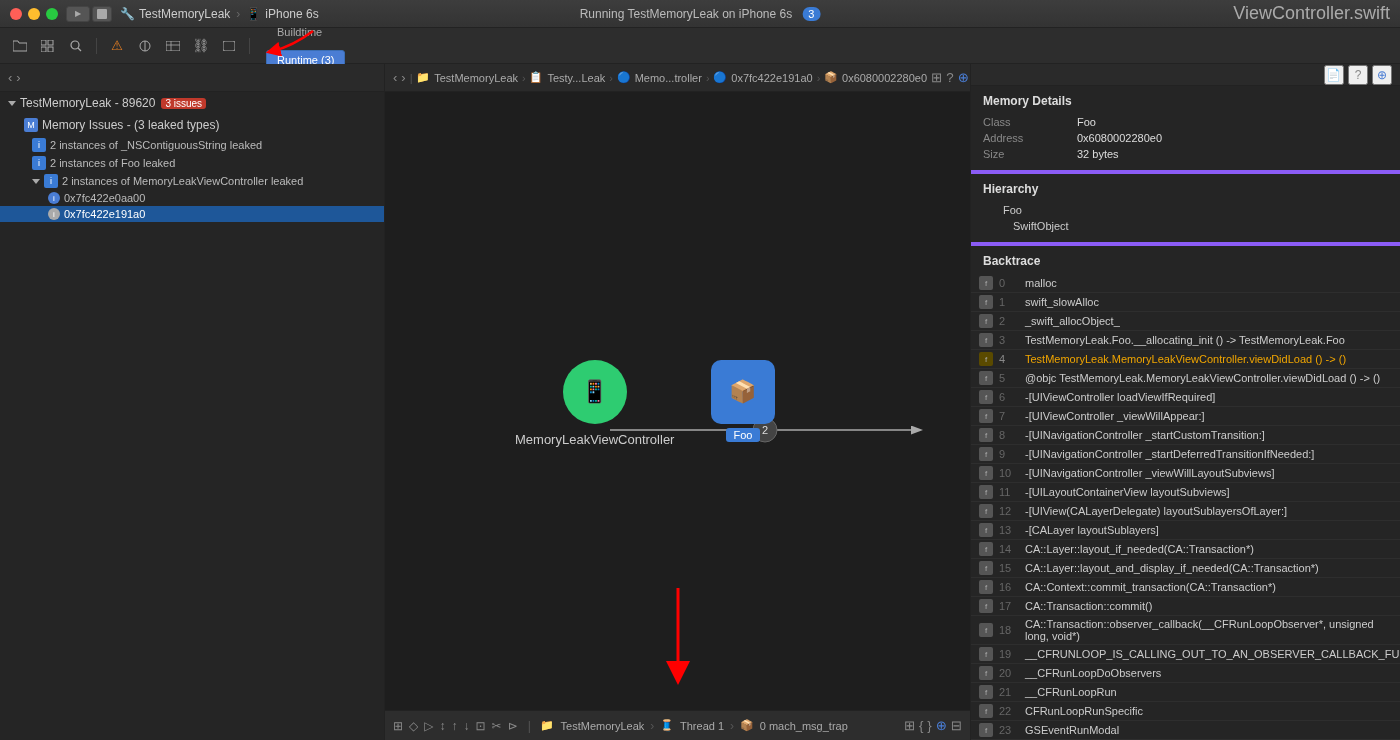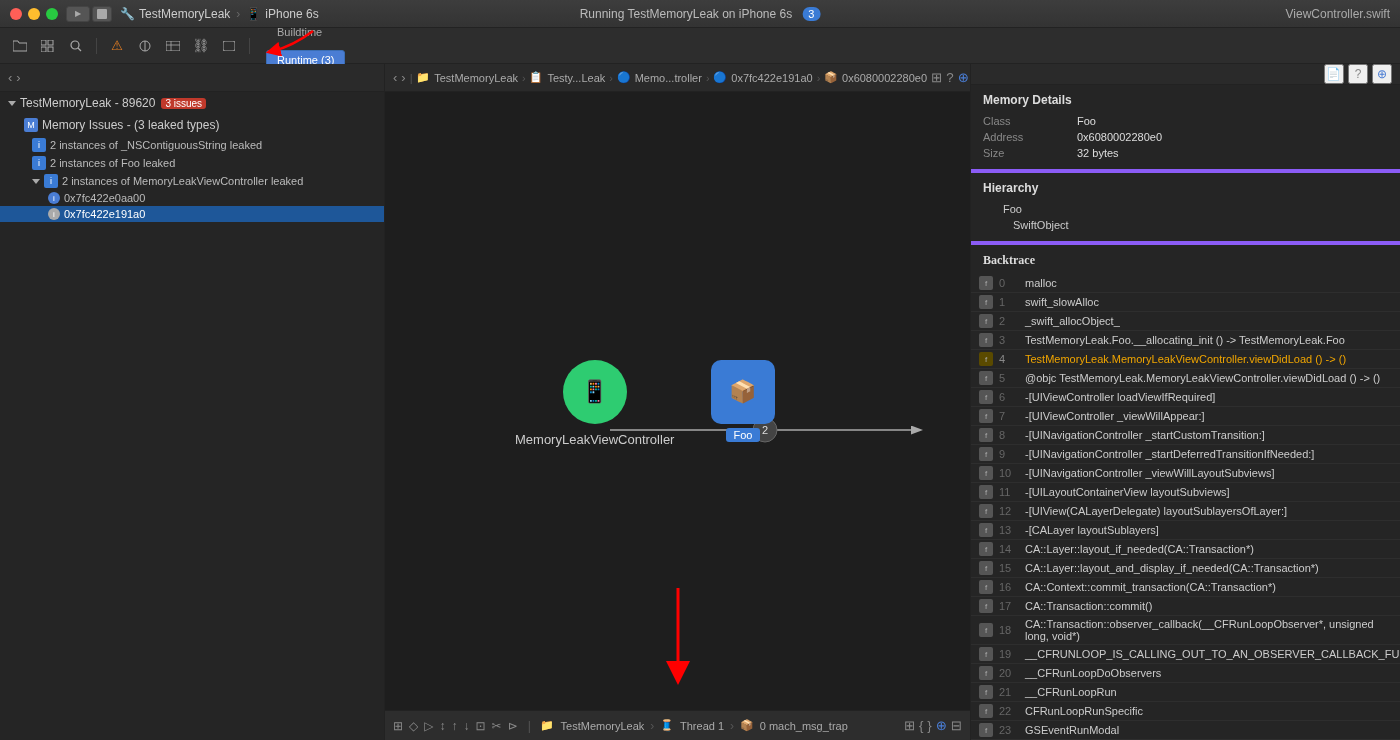--- a/index.html
+++ b/index.html
@@ -162,21 +162,21 @@
     <span style="color:#666; margin:0 2px">›</span>
     <span style="color:#4a90d9">📱</span>
     <span>iPhone 6s</span>
   </div>
   <div class="titlebar-center">
     <span>Running TestMemoryLeak on iPhone 6s</span>
     &nbsp;
     <span class="badge">3</span>
   </div>
   <div class="titlebar-right">
-    <span style="font-size:12px;color:#aaa;">ViewController.swift</span>
+    <span style="font-size:18px;color:#aaa;">ViewController.swift</span>
   </div>
 </div>
 
 <div class="main-layout">
 
   <div class="toolbar">
     <button class="toolbar-btn">
       <svg width="14" height="12" viewBox="0 0 14 12">
           <path d="M0 1h5l1 2h8v8H0z" fill="none" stroke="#aaa" stroke-width="1"></path>
         </svg>
@@ -393,21 +393,21 @@
           <span class="detail-val">32 bytes</span>
         </div>
       </div>
 
       <div class="details-section">
         <div class="details-title">Hierarchy</div>
         <div class="hierarchy-item" style="padding-left:20px;">Foo</div>
         <div class="hierarchy-item" style="padding-left:30px;">SwiftObject</div>
       </div>
 
-      <div class="details-section" style="padding-bottom:0; border-bottom:none;font-family:Liberation Serif, serif;">
+      <div class="details-section" style="padding-bottom:0; border-bottom:none;">
         <div class="details-title">Backtrace</div>
       </div>
       <div class="backtrace-list">
         <div class="bt-row">
           <div class="bt-icon">f</div>
           <span class="bt-num">0</span>
           <span class="bt-text">malloc</span>
         </div>
         <div class="bt-row">
           <div class="bt-icon">f</div>

